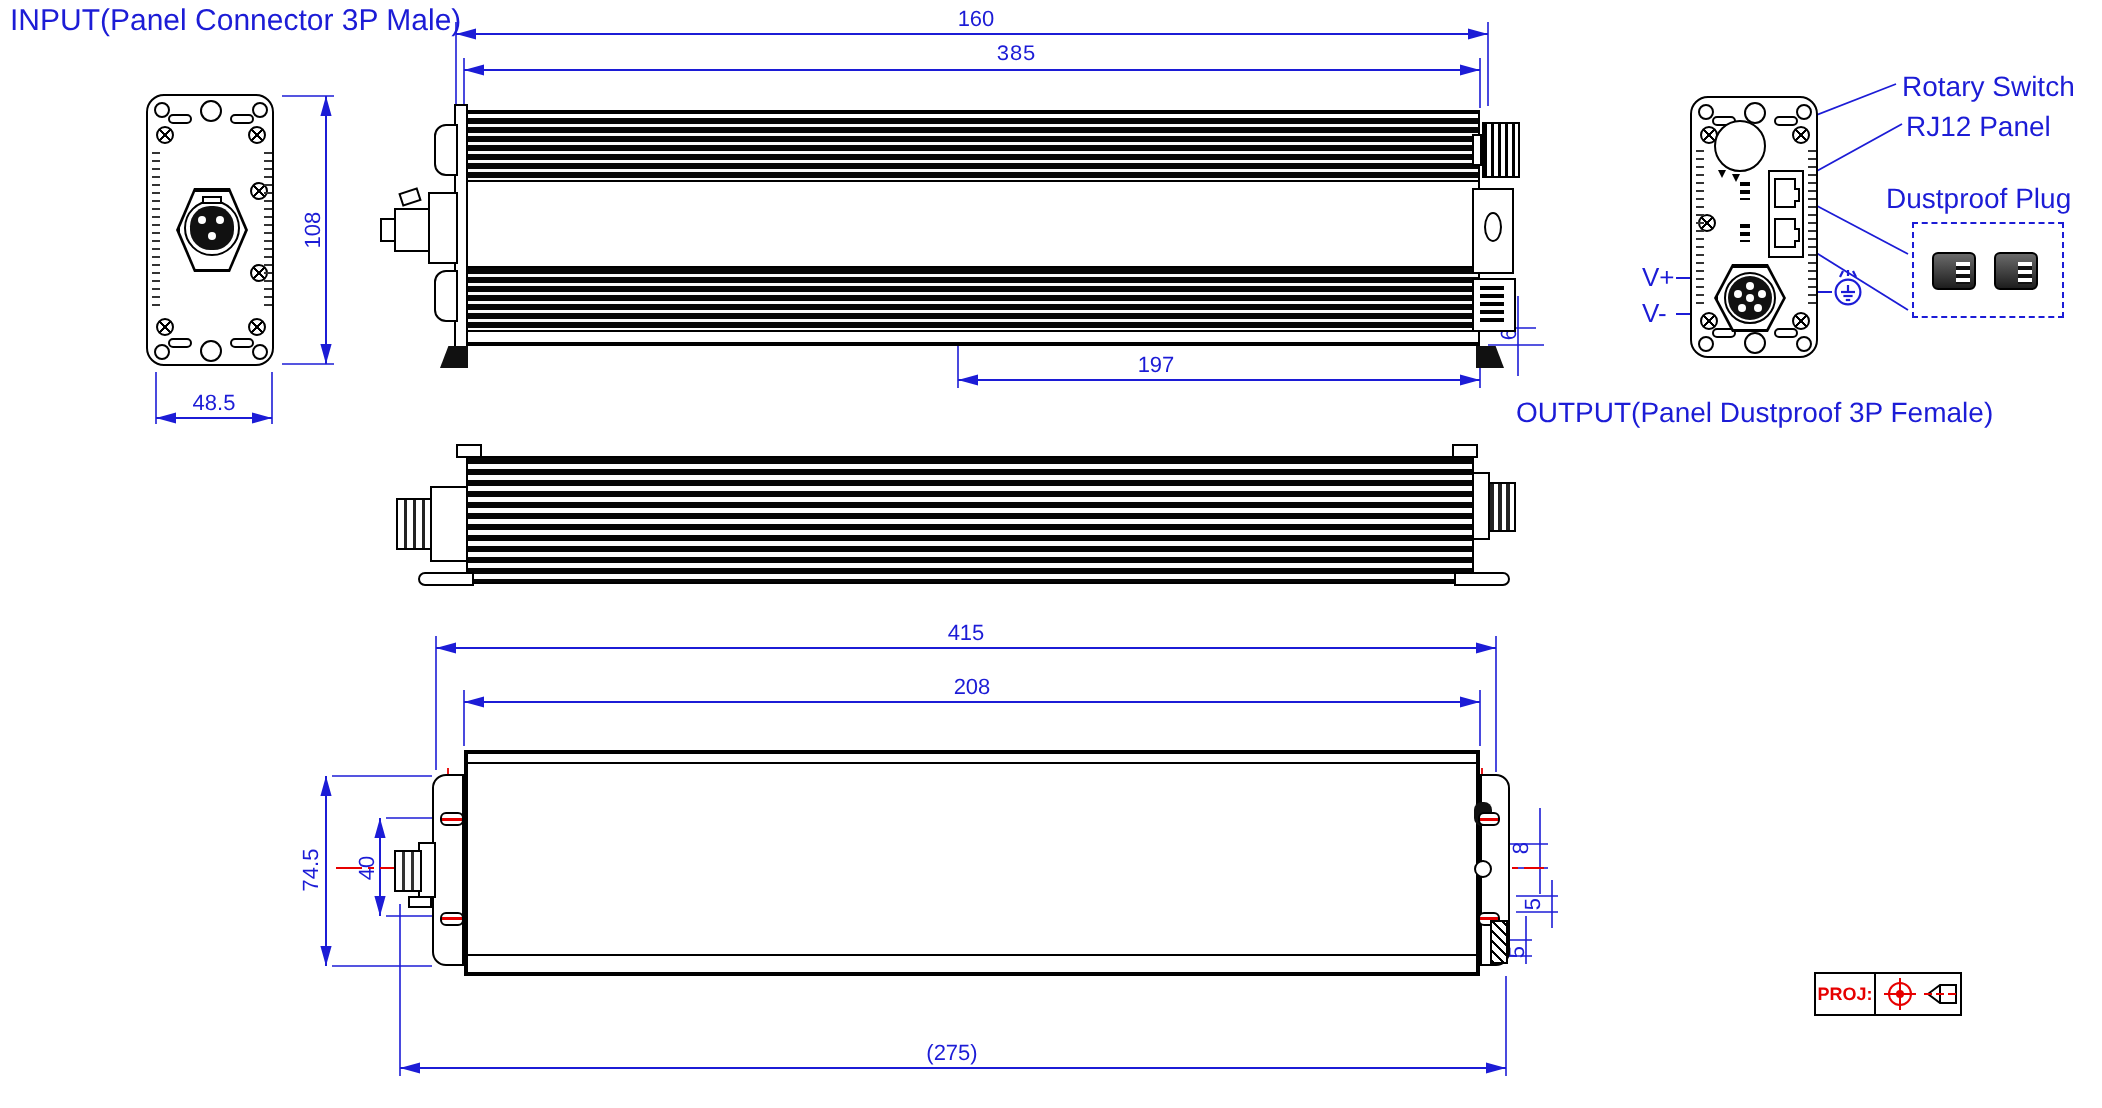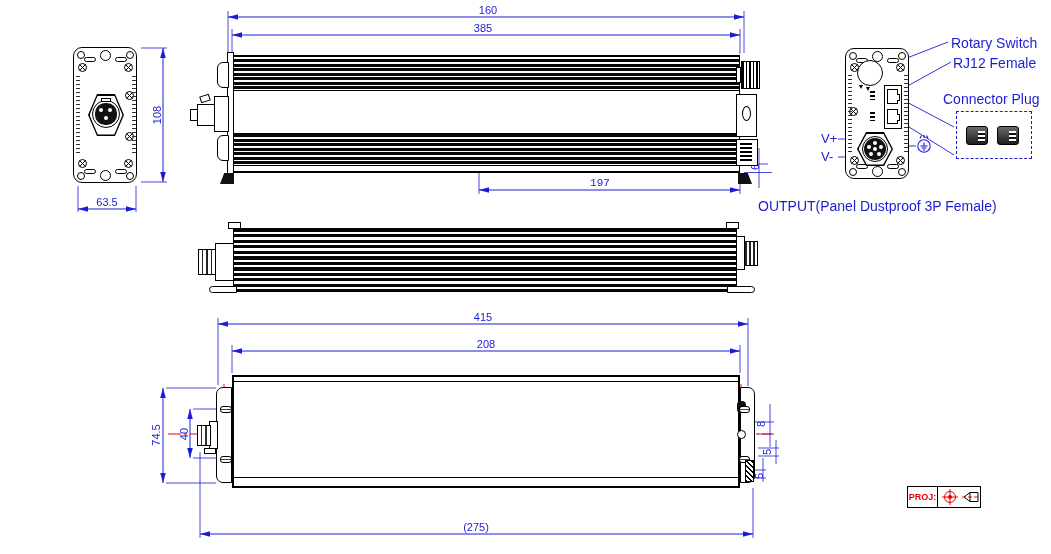--- a/index.html
+++ b/index.html
@@ -111,38 +111,39 @@
     <line x1="478" y1="164" x2="747" y2="164" stroke="#2020cc" stroke-width="1.6"></line>
 
     <g stroke="#e60000" fill="none">
       <line x1="168" y1="434" x2="772" y2="434" stroke-width="1" stroke-dasharray="13 3 3 3"></line>
       <line x1="224" y1="384" x2="224" y2="478" stroke-width="0.9" stroke-dasharray="8 3 2 3"></line>
       <line x1="741" y1="384" x2="741" y2="478" stroke-width="0.9" stroke-dasharray="8 3 2 3"></line>
     </g>
     <circle cx="478.5" cy="163.5" r="4" fill="#e60000"></circle>
   </svg>
 
+  <div class="lbl title" style="left:5px;top:2px;">INPUT(Panel Connector 3P Male)</div>
   <div class="lbl" style="left:758px;top:198px;font-size:14px;">OUTPUT(Panel Dustproof 3P Female)</div>
 
   <div class="lbl" style="left:951px;top:35px;font-size:14px;text-align:center;">Rotary Switch</div>
-  <div class="lbl" style="left:953px;top:55px;font-size:14px;">RJ12 Female</div>
-  <div class="lbl" style="left:943px;top:91px;font-size:14px;">Connector Plug</div>
+  <div class="lbl" style="left:953px;top:55px;font-size:14px;">RJ12 Panel</div>
+  <div class="lbl" style="left:943px;top:91px;font-size:14px;">Dustproof Plug</div>
   <div class="lbl" style="left:821px;top:131px;font-size:13px;">V+</div>
   <div class="lbl" style="left:821px;top:149px;font-size:13px;">V-</div>
   <div class="lbl red" style="left:432px;top:102px;font-size:15px;">Tc</div>
   <div class="lbl" style="left:116px;top:82px;font-size:11px;font-weight:bold;">N</div>
   <div class="lbl" style="left:102px;top:139px;font-size:11px;font-weight:bold;">L</div>
   <div class="lbl" style="left:78px;top:81px;font-size:13px;">⊕</div>
 
   <div class="lbl dim" style="left:466px;top:4px;">160</div>
-  <div class="lbl dim" style="left:461px;top:22px;">385</div>
-  <div class="lbl dim" style="left:578px;top:177px;font-family:Liberation Mono, monospace;">197</div>
+  <div class="lbl dim" style="left:486px;top:22px;font-family:Liberation Mono, monospace;">385</div>
+  <div class="lbl dim" style="left:556px;top:177px;">197</div>
   <div class="lbl dim vdim" style="left:733px;top:161px;">6</div>
   <div class="lbl dim vdim" style="left:135px;top:109px;">108</div>
-  <div class="lbl dim" style="left:85px;top:196px;">63.5</div>
+  <div class="lbl dim" style="left:85px;top:196px;">48.5</div>
   <div class="lbl dim" style="left:461px;top:311px;">415</div>
   <div class="lbl dim" style="left:464px;top:338px;">208</div>
   <div class="lbl dim vdim" style="left:134px;top:429px;">74.5</div>
   <div class="lbl dim vdim" style="left:162px;top:428px;">40</div>
   <div class="lbl dim vdim" style="left:739px;top:418px;">8</div>
   <div class="lbl dim vdim" style="left:745px;top:446px;">5</div>
   <div class="lbl dim vdim" style="left:737px;top:470px;">5</div>
   <div class="lbl dim dimw" style="left:446px;top:521px;">(275)</div>
 
   <div class="outline" style="left:73px;top:47px;width:64px;height:136px;border-radius:9px;">

